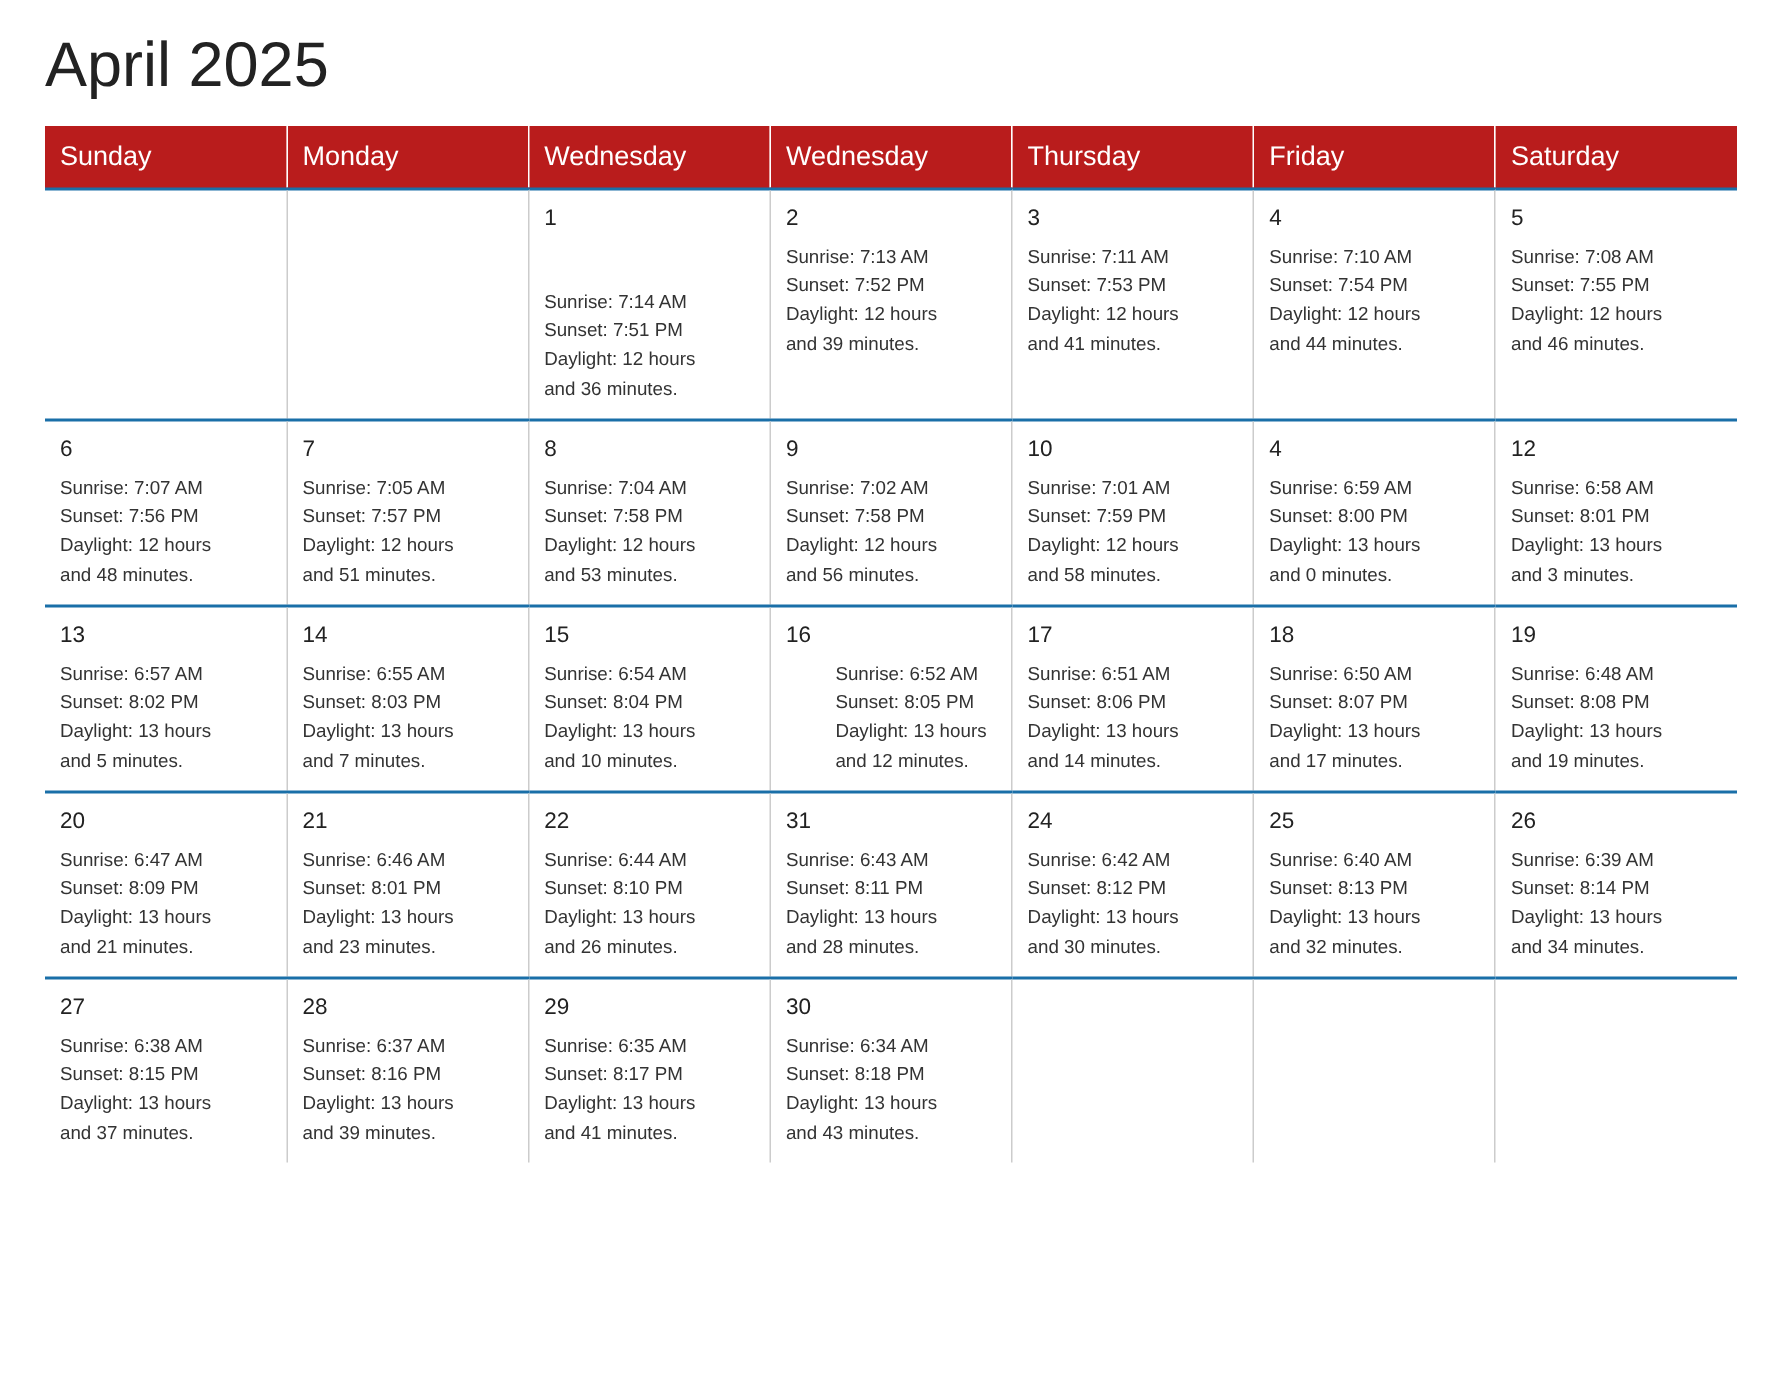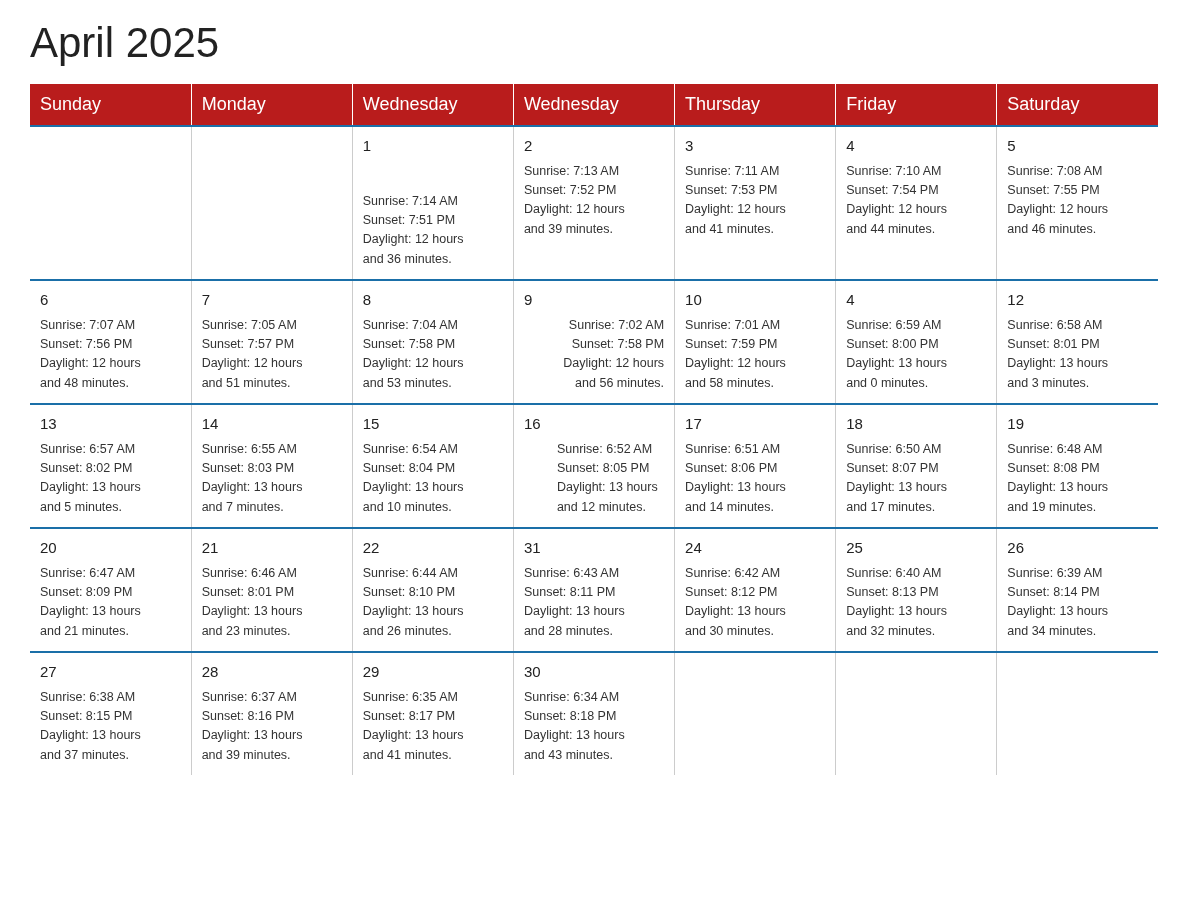--- a/index.html
+++ b/index.html
@@ -174,21 +174,21 @@
         </td>
         <td>
           <div class="day-num">8</div>
           <div class="day-info" style="white-space: pre-line;">Sunrise: 7:04 AM
 Sunset: 7:58 PM
 Daylight: 12 hours
 and 53 minutes.</div>
         </td>
         <td>
           <div class="day-num">9</div>
-          <div class="day-info" style="white-space: pre-line; text-align: right;">Sunrise: 7:02 AM
+          <div class="day-info" style="white-space: pre-line;">Sunrise: 7:02 AM
 Sunset: 7:58 PM
 Daylight: 12 hours
 and 56 minutes.</div>
         </td>
         <td>
           <div class="day-num">10</div>
           <div class="day-info" style="white-space: pre-line;">Sunrise: 7:01 AM
 Sunset: 7:59 PM
 Daylight: 12 hours
 and 58 minutes.</div>

